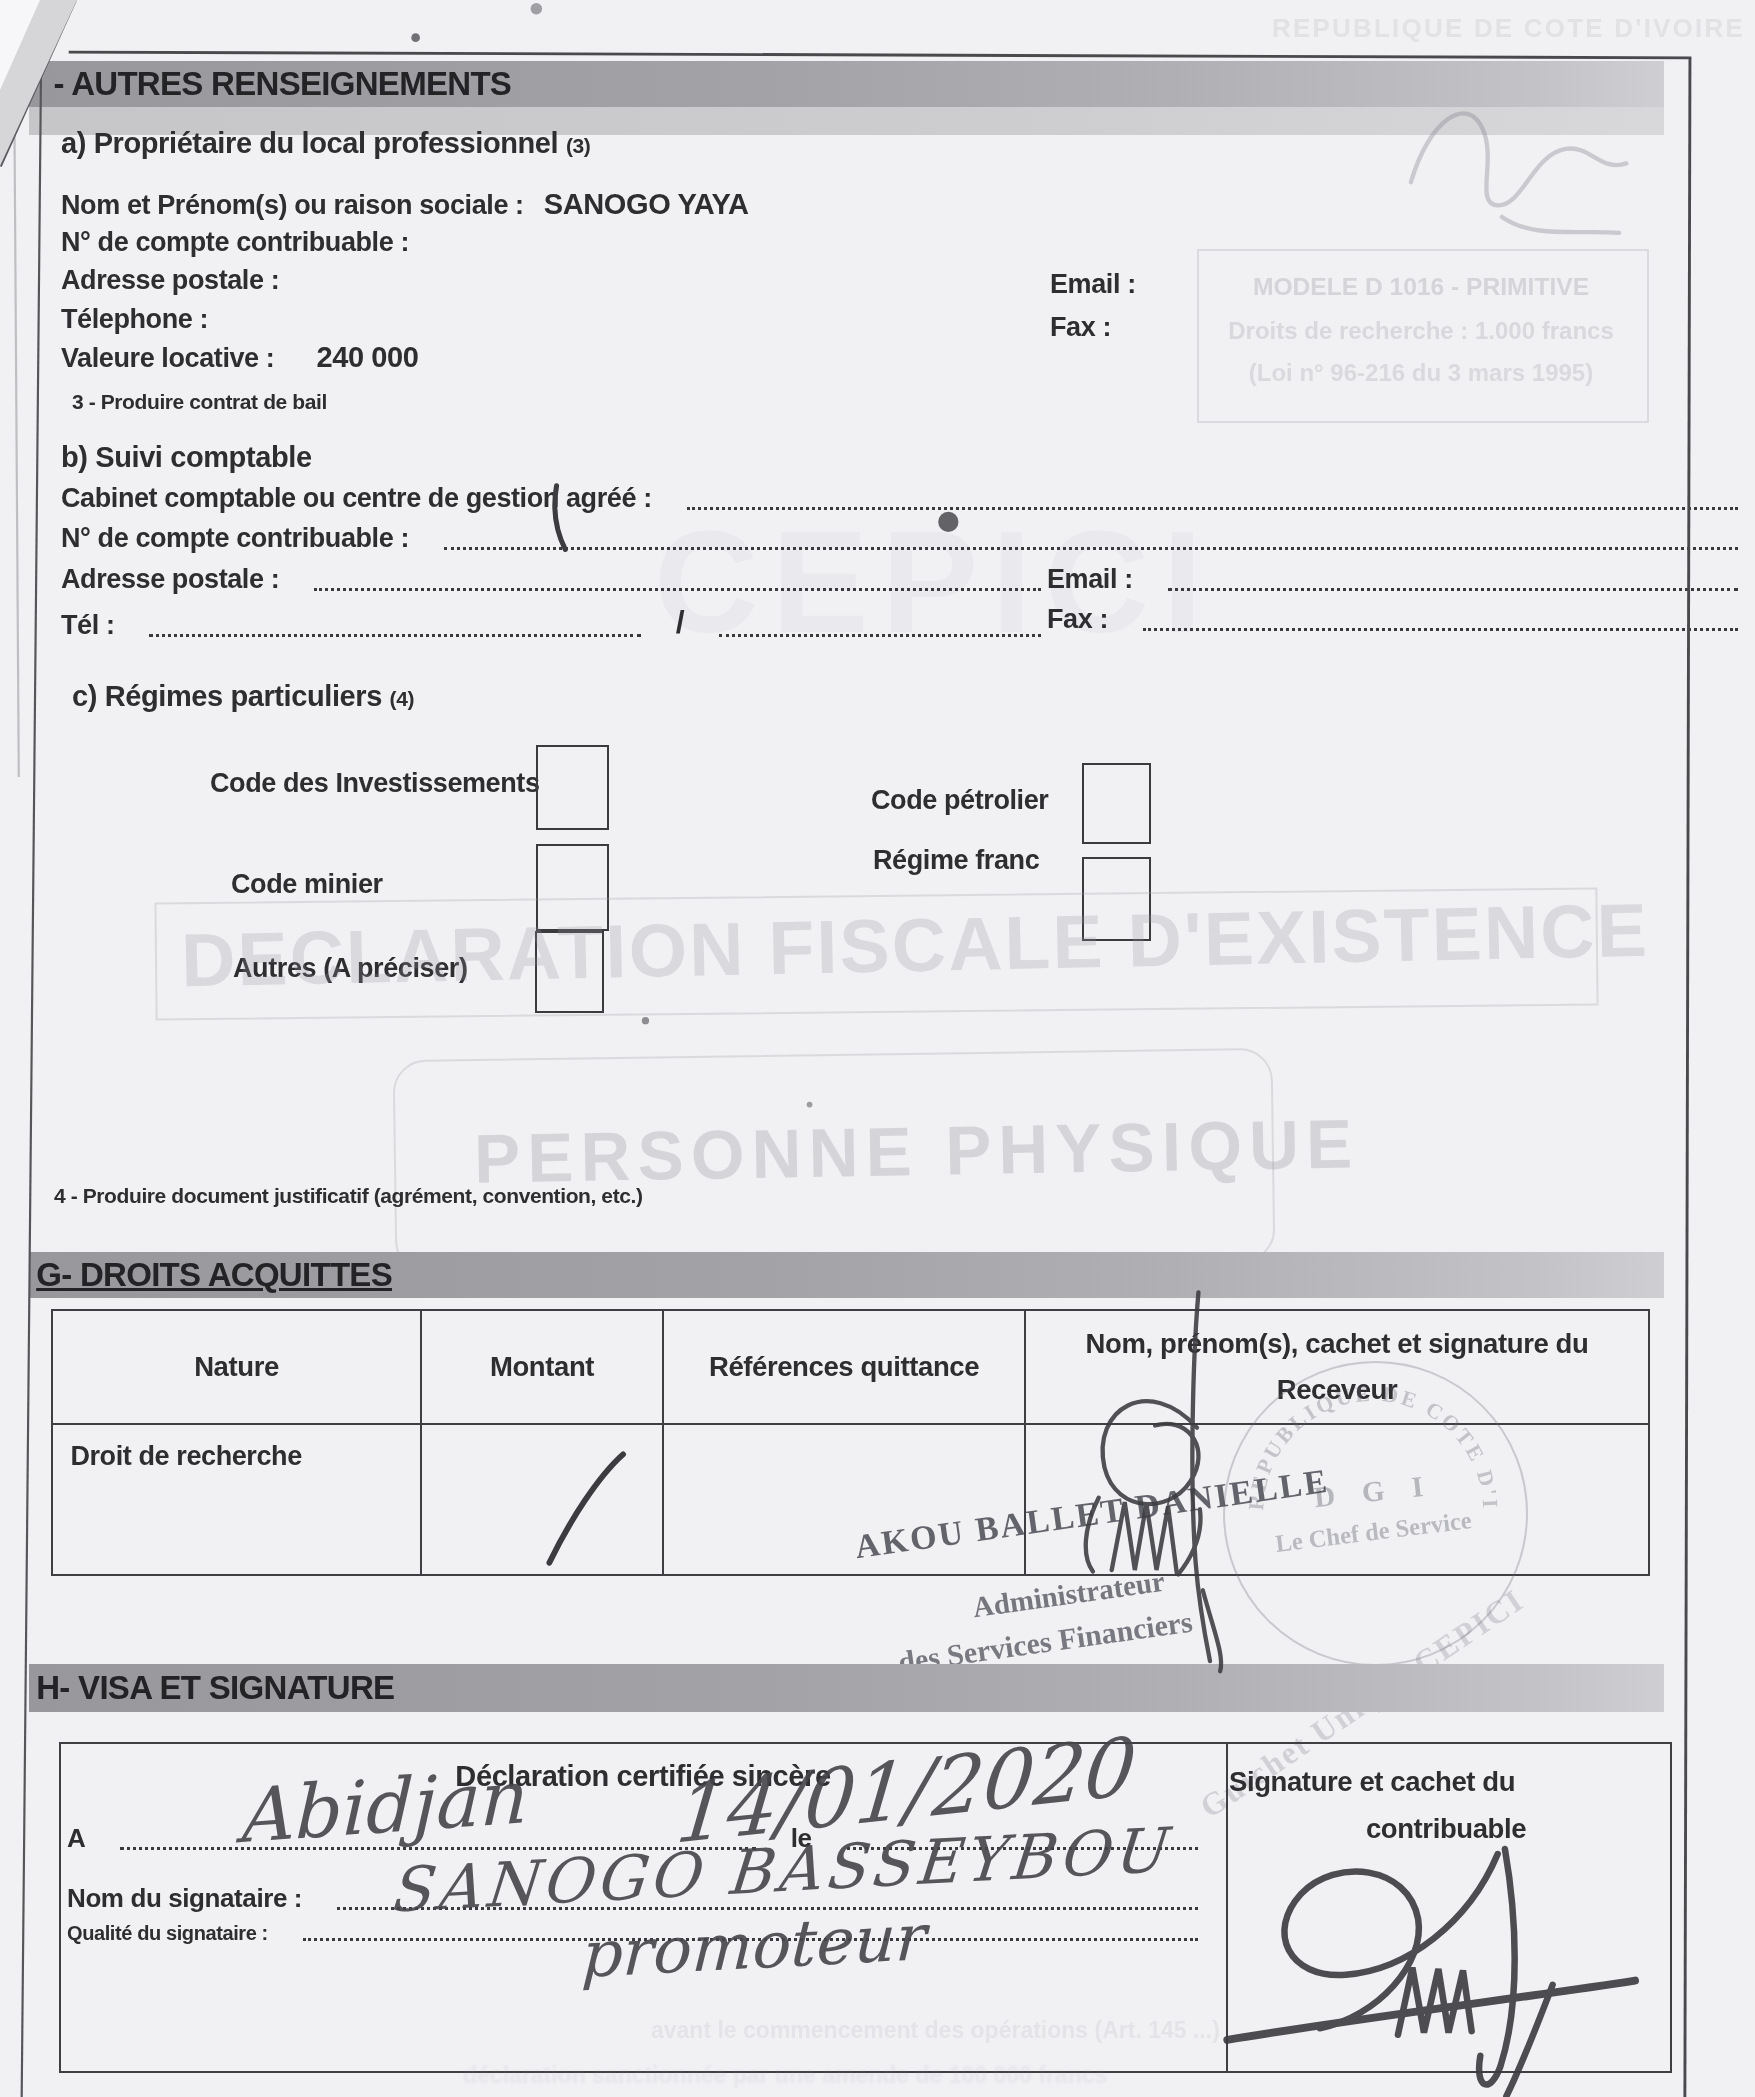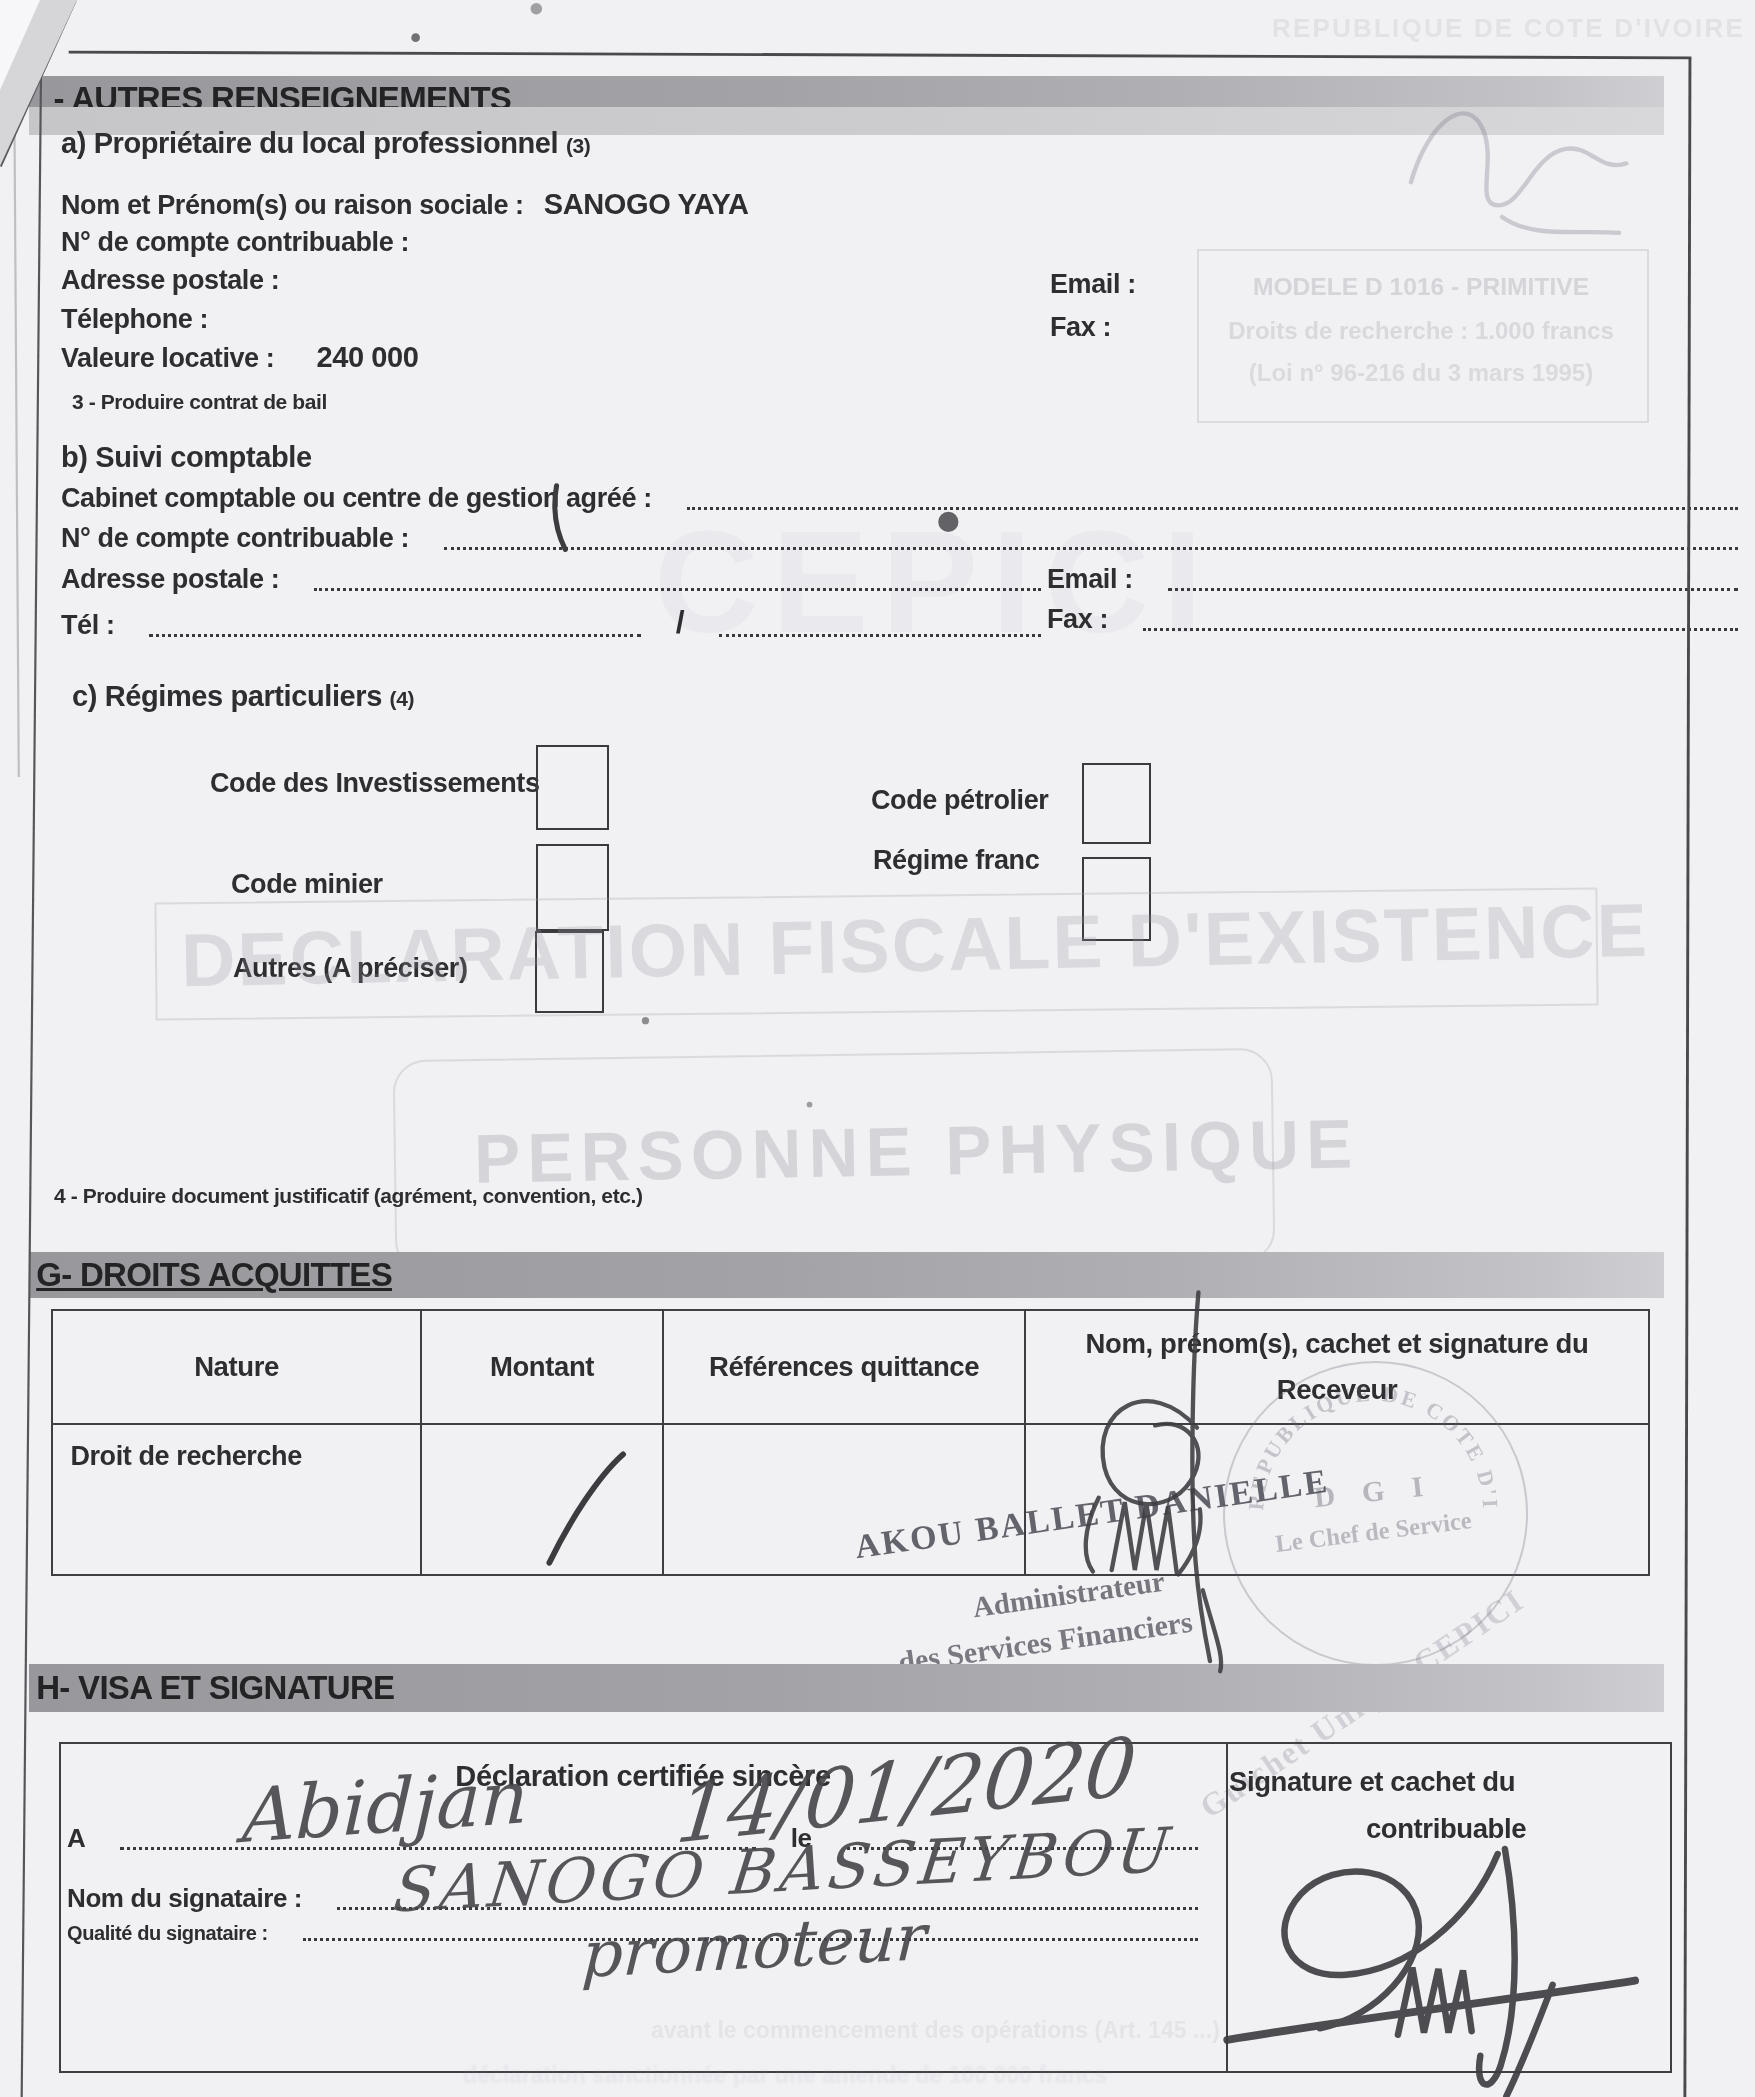--- a/index.html
+++ b/index.html
@@ -59,21 +59,21 @@
 
   <div class="bleed" style="left:1272px;top:13px;font-size:26px;letter-spacing:2.2px;color:rgba(150,150,158,0.16);">REPUBLIQUE DE COTE D'IVOIRE</div>
 
   <div class="wm-rect" style="left:1197px;top:249px;width:448px;height:170px;border-color:rgba(175,175,182,0.35);"></div>
   <div class="bleed" style="left:1215px;top:273px;width:412px;text-align:center;font-size:24.6px;color:rgba(145,145,155,0.30);">MODELE D 1016 - PRIMITIVE</div>
   <div class="bleed" style="left:1215px;top:317px;width:412px;text-align:center;font-size:24px;color:rgba(145,145,155,0.26);">Droits de recherche : 1.000 francs</div>
   <div class="bleed" style="left:1215px;top:359px;width:412px;text-align:center;font-size:24px;color:rgba(145,145,155,0.24);">(Loi n° 96-216 du 3 mars 1995)</div>
 
   <div class="bleed" style="left:654px;top:499px;font-size:145px;letter-spacing:13px;color:rgba(135,135,148,0.06);">CEPICI</div>
 
-  <div class="bar" style="top:76px;text-align:center;">
+  <div class="bar" style="top:61px;text-align:center;">
     <span style="padding-left:24.6px;">- AUTRES RENSEIGNEMENTS</span>
   </div>
   <div class="bar-sub" style="top:107px;"></div>
 
   <div class="sect-title" style="left:61px;top:127px;">
     <span>a) Propriétaire du local professionnel</span>
     <span class="sup">(3)</span>
   </div>
 
   <div class="plain" style="left:61px;top:188px;">

